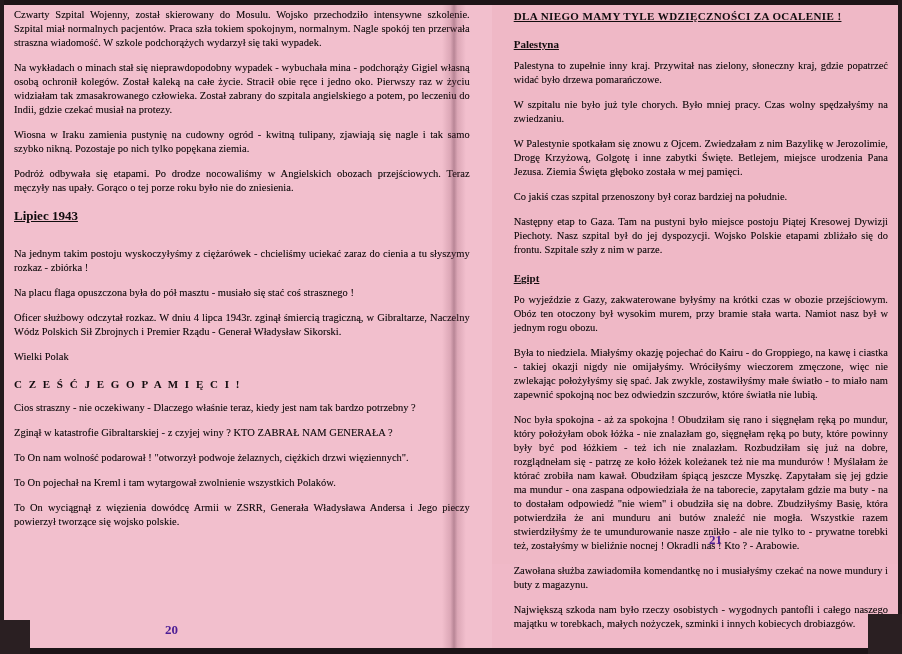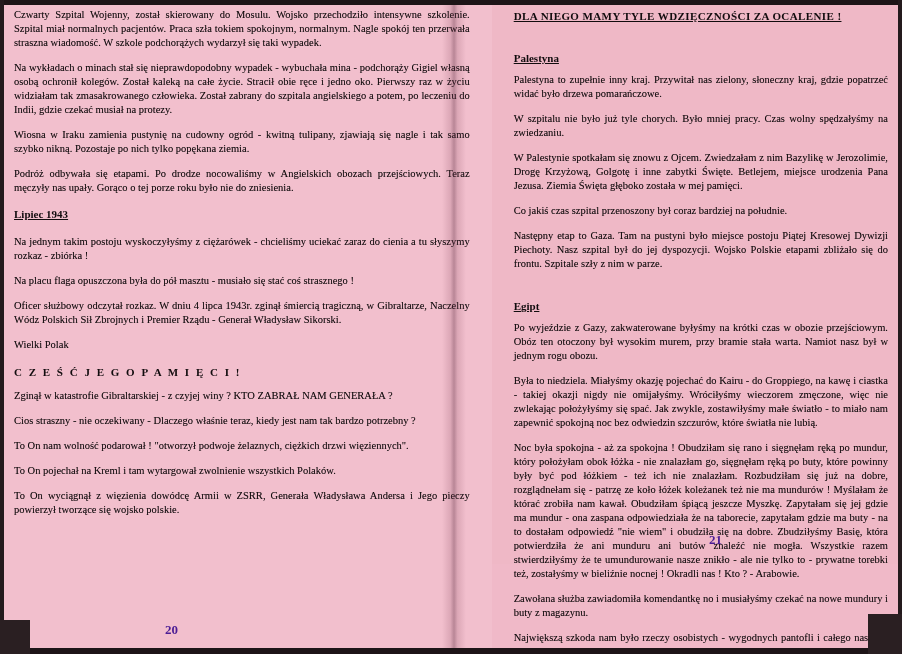--- a/index.html
+++ b/index.html
@@ -66,21 +66,21 @@
   h2.head{
     margin:2px 0 12px 0;
     font-size:11px;
     font-weight:bold;
     letter-spacing:0.4px;
     color:#120c0e;
     text-decoration:underline;
     text-align:left;
   }
   h3.sub{
-    margin:30px 0 9px 0;
+    margin:16px 0 9px 0;
     font-size:11px;
     font-weight:bold;
     text-decoration:underline;
     color:#120c0e;
   }
   .centered{
     text-align:left;
     font-weight:bold;
     letter-spacing:2px;
     font-size:11px;
@@ -90,22 +90,22 @@
   .pagenum{
     position:absolute;
     bottom:16px;
     font-size:13px;
     font-weight:bold;
     color:#4c1d95;
   }
   .pagenum-left{left:165px;}
   .pagenum-right{right:180px;margin-top:43px;}
   .datehead{
-    margin:14px 0 15px 0;
-    font-size:11px;
+    margin:14px 0 23px 0;
+    font-size:13px;
     font-weight:bold;
     text-decoration:underline;
     color:#120c0e;
   }
 </style>
 </head>
 <body>
 
 <div class="spread">
 
@@ -117,22 +117,22 @@
 
     <div class="datehead">Lipiec 1943</div>
 
     <p class="para">Na jednym takim postoju wyskoczyłyśmy z ciężarówek - chcieliśmy uciekać zaraz do cienia a tu słyszymy rozkaz - zbiórka !</p>
     <p class="para">Na placu flaga opuszczona była do pół masztu - musiało się stać coś strasznego !</p>
     <p class="para">Oficer służbowy odczytał rozkaz. W dniu 4 lipca 1943r. zginął śmiercią tragiczną, w Gibraltarze, Naczelny Wódz Polskich Sił Zbrojnych i Premier Rządu - Generał Władysław Sikorski.</p>
     <p class="para">Wielki Polak</p>
 
     <div class="centered">C Z E Ś Ć   J E G O   P A M I Ę C I !</div>
 
+    <p class="para">Cios straszny - nie oczekiwany - Dlaczego właśnie teraz, kiedy jest nam tak bardzo potrzebny ?</p>
     <p class="para">Zginął w katastrofie Gibraltarskiej - z czyjej winy ? KTO ZABRAŁ NAM GENERAŁA ?</p>
-    <p class="para">Cios straszny - nie oczekiwany - Dlaczego właśnie teraz, kiedy jest nam tak bardzo potrzebny ?</p>
     <p class="para">To On nam wolność podarował ! "otworzył podwoje żelaznych, ciężkich drzwi więziennych".</p>
     <p class="para">To On pojechał na Kreml i tam wytargował zwolnienie wszystkich Polaków.</p>
     <p class="para">To On wyciągnął z więzienia dowódcę Armii w ZSRR, Generała Władysława Andersa i Jego pieczy powierzył tworzące się wojsko polskie.</p>
 
     <div class="pagenum pagenum-left">20</div>
   </div>
 
   <div class="page page-right">
     <h2 class="head">DLA NIEGO MAMY TYLE WDZIĘCZNOŚCI ZA OCALENIE !</h2>
 

